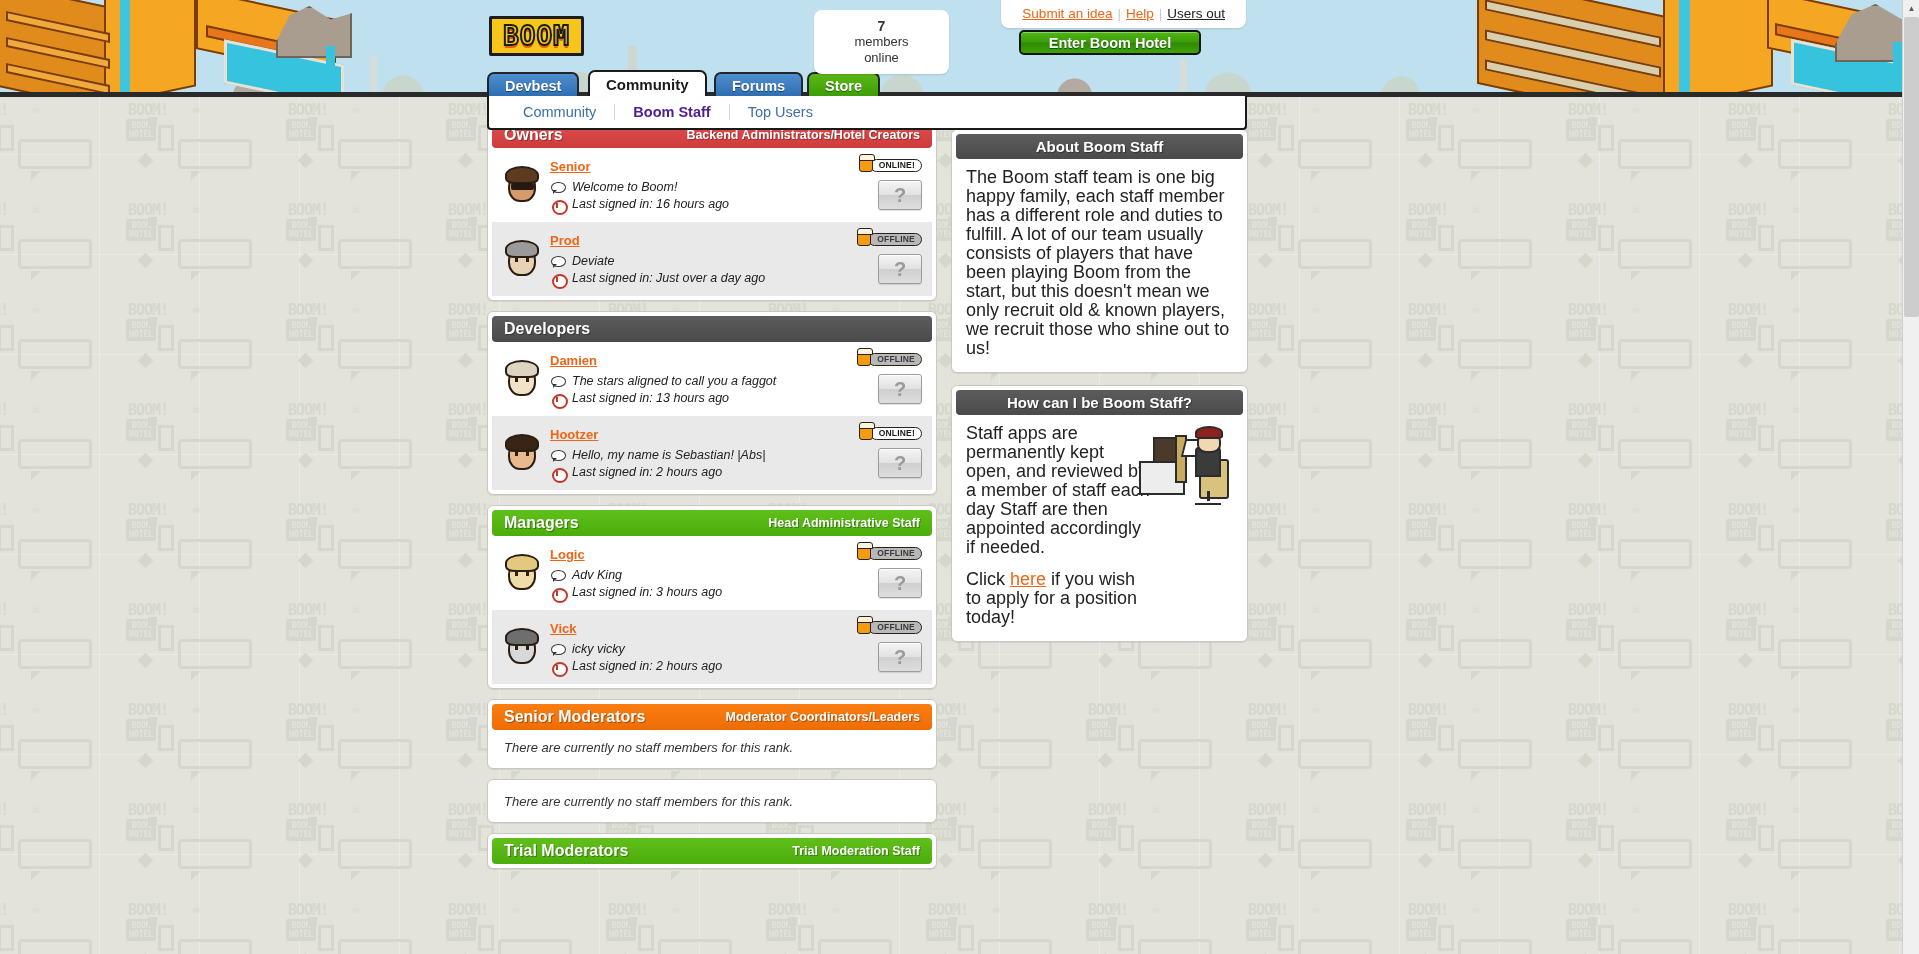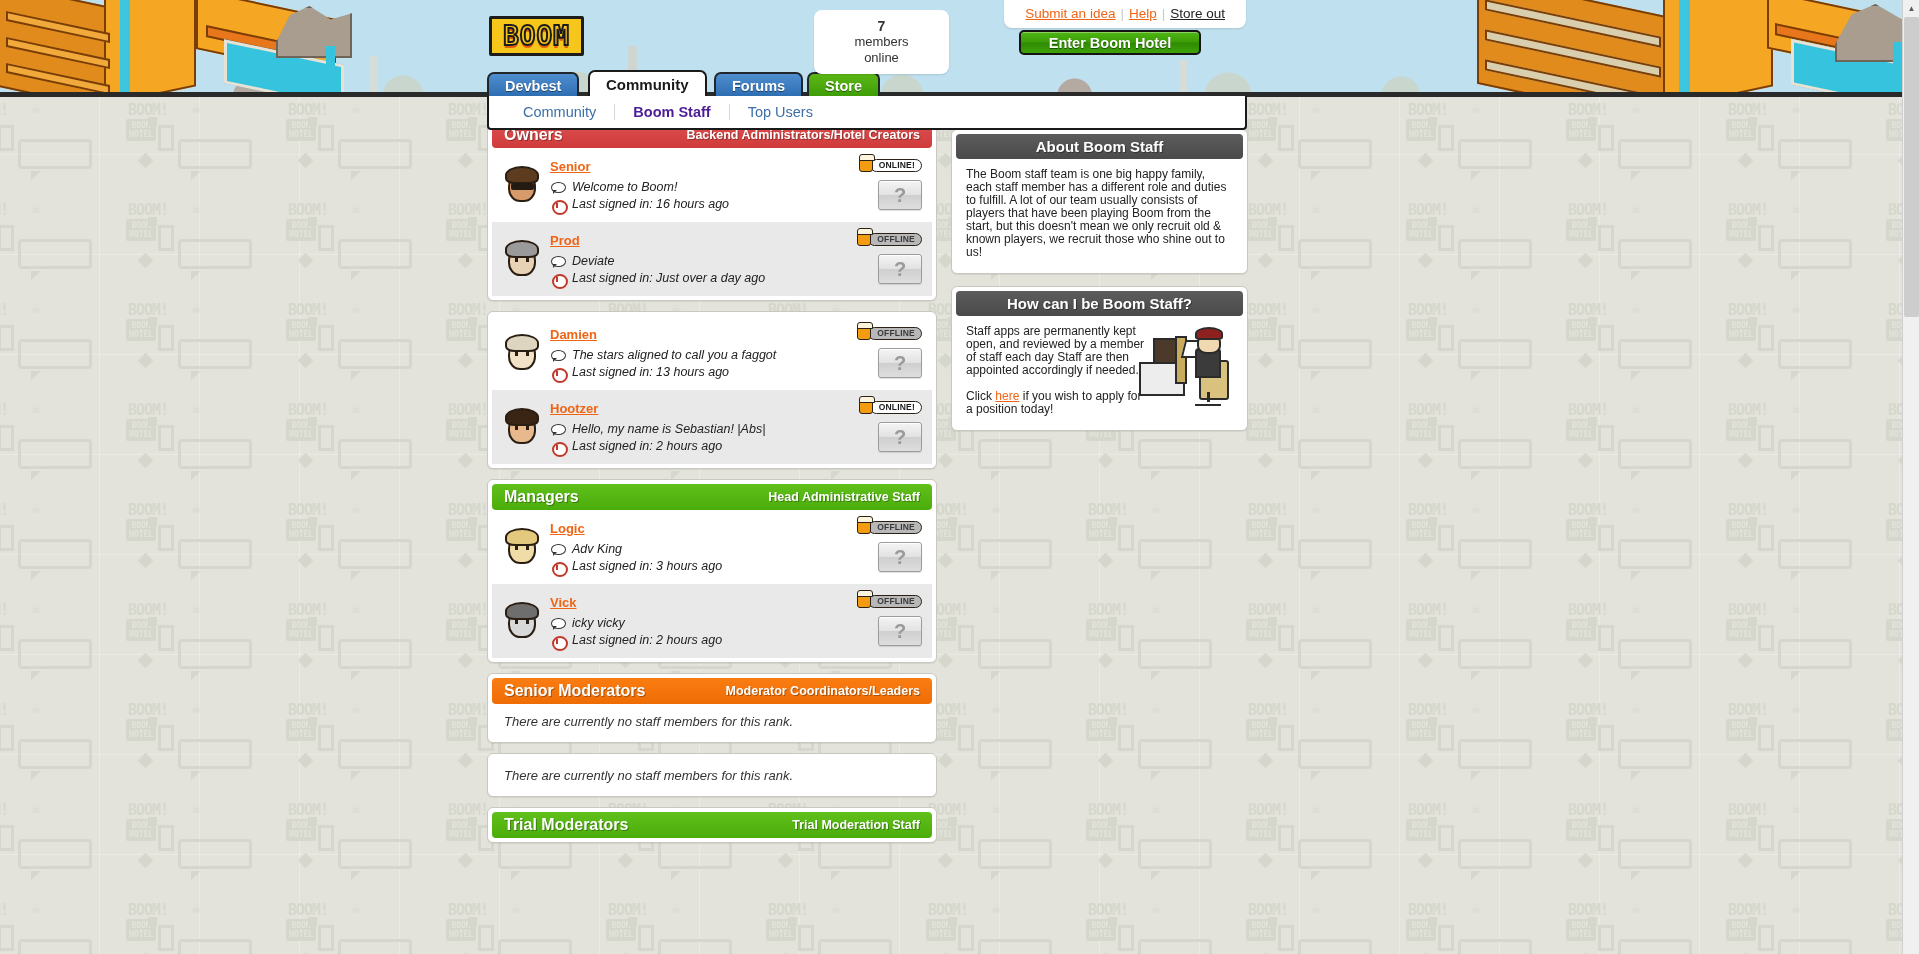--- a/index.html
+++ b/index.html
@@ -329,21 +329,21 @@
     box-shadow:0 1px 1px rgba(0,0,0,.07);
   }
   .side-head {
     height:25px; line-height:25px; border-radius:4px;
     background:linear-gradient(#5c5c5c,#4a4a4a);
     color:#fff; text-align:center; font-weight:bold; font-size:15px;
     text-shadow:1px 1px 0 rgba(0,0,0,.35);
   }
   .side-body {
     padding:9px 10px 10px 10px;
-    font-size:12px; color:#222; line-height:13px;
+    font-size:18px; color:#222; line-height:19px;
     position:relative;
   }
   .side-body a { color:#ef6516; text-decoration:underline; cursor:pointer; }
   .side-body p { margin:0; }
   .side-body p + p { margin-top:13px; }
 
   .staffpic {
     position:absolute; right:8px; top:6px;
     width:96px; height:84px;
   }
@@ -443,21 +443,21 @@
   </div>
 </div>
 
 <div id="navline"></div>
 
 <div id="logo">
   <span class="ltxt">BOOM</span>
 </div>
 
 <div id="linksbox">
-  <a>Submit an idea</a><span class="sep">|</span><a>Help</a><span class="sep">|</span><a class="dark">Store out</a>
+  <a>Submit an idea</a><span class="sep">|</span><a>Help</a><span class="sep">|</span><a class="dark">Users out</a>
 </div>
 
 <div id="enterbtn">Enter Boom Hotel</div>
 
 <div id="membersbox">
   <span class="cnt">7</span>
   <span>members</span>
   <span>online</span>
 </div>
 
@@ -1537,20 +1537,24 @@
         </div>
         <div class="badge-wrap">
           <span class="badge-cup"></span>
           <span class="badge-pill off">OFFLINE</span>
         </div>
         <div class="qbtn">?</div>
       </div>
     </div>
 
     <div class="panel">
+      <div class="panel-head hd-gray">
+        <span class="ptitle">Developers</span>
+        <span class="psub"></span>
+      </div>
       <div class="staff-row">
         <div class="avatar">
           <div class="head" style="background:#f2e3c8;"></div>
           <div class="hair" style="background:#ddd5c0;"></div>
           <div class="eyeL"></div>
             <div class="eyeR"></div>
         </div>
         <div class="rinfo">
           <span class="uname">Damien</span>
           <div class="motto">

